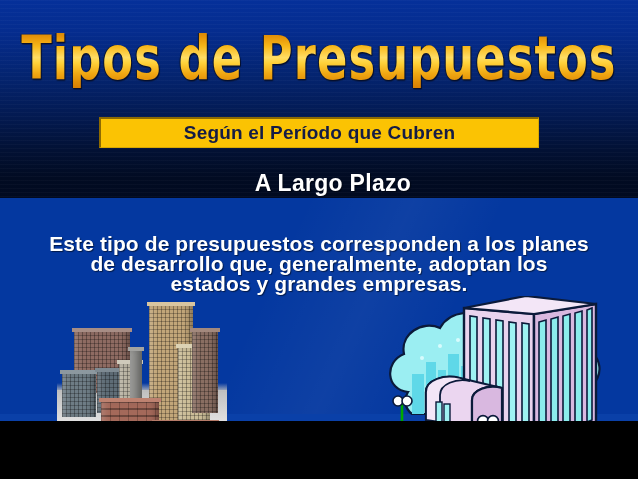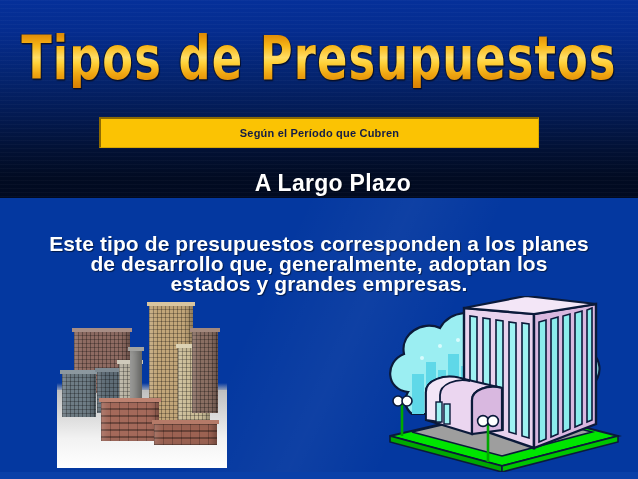--- a/index.html
+++ b/index.html
@@ -4,21 +4,21 @@
 <title>Tipos de Presupuestos</title>
 <style>
   html, body {
     margin: 0;
     padding: 0;
     background: #000;
   }
   #slide {
     position: relative;
     width: 638px;
-    height: 479px;
+    height: 421px;
     overflow: hidden;
     font-family: "Liberation Sans", sans-serif;
     background: #0f172a;
   }
 
   
   .band-top {
     position: absolute;
     left: 0; top: 0;
     width: 638px; height: 198px;
@@ -108,21 +108,21 @@
     border-top: 2px solid #8c6a02;
     border-right: 1px solid #d8a802;
     border-bottom: 1px solid #d8a802;
     box-sizing: border-box;
     display: flex;
     align-items: center;
     justify-content: center;
   }
   #subtitle-bar span {
     color: #141C46;
-    font-size: 11px;
+    font-size: 19px;
     font-weight: bold;
     letter-spacing: .2px;
     white-space: nowrap;
   }
 
   
   #heading2 {
     position: absolute;
     left: 0; top: 170px;
     width: 638px;

